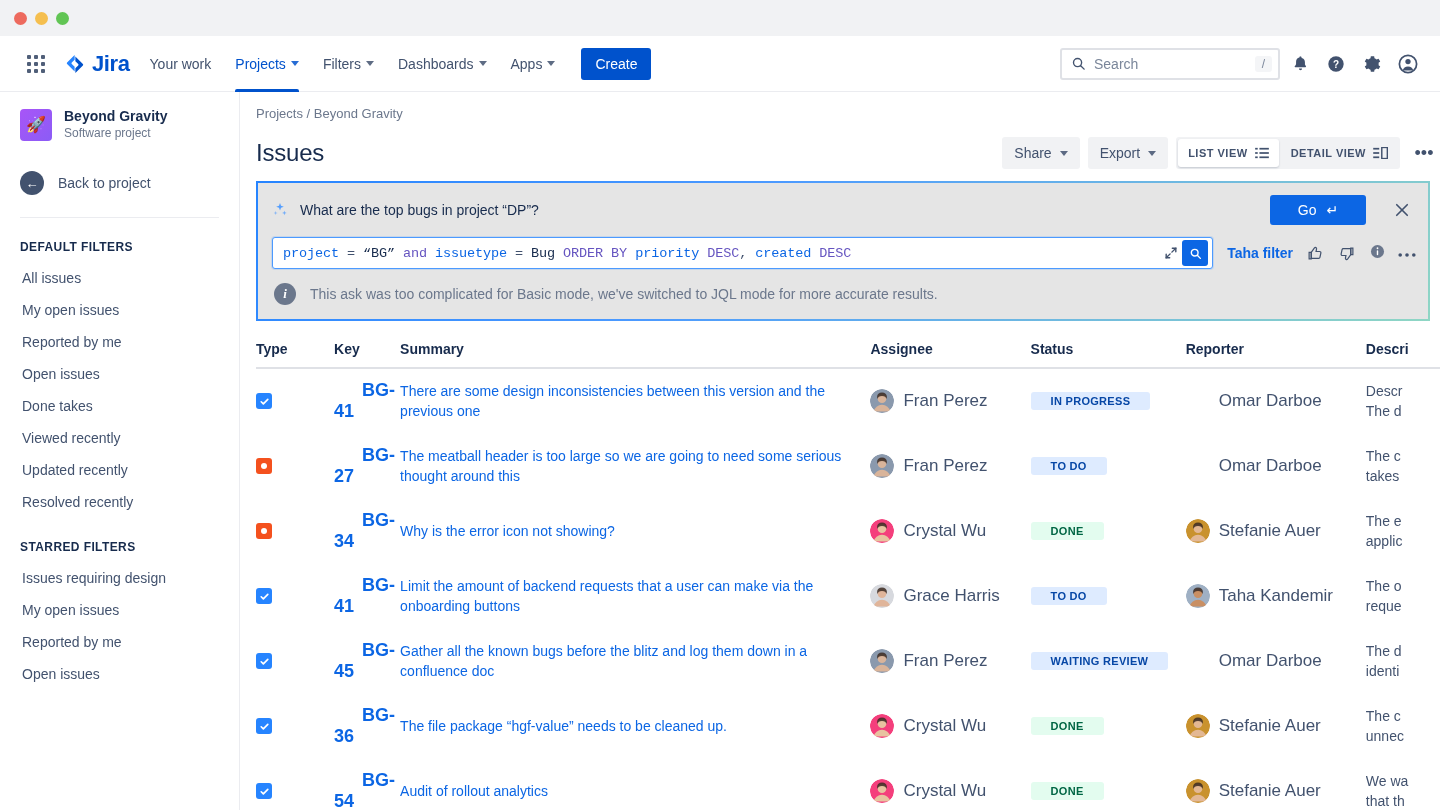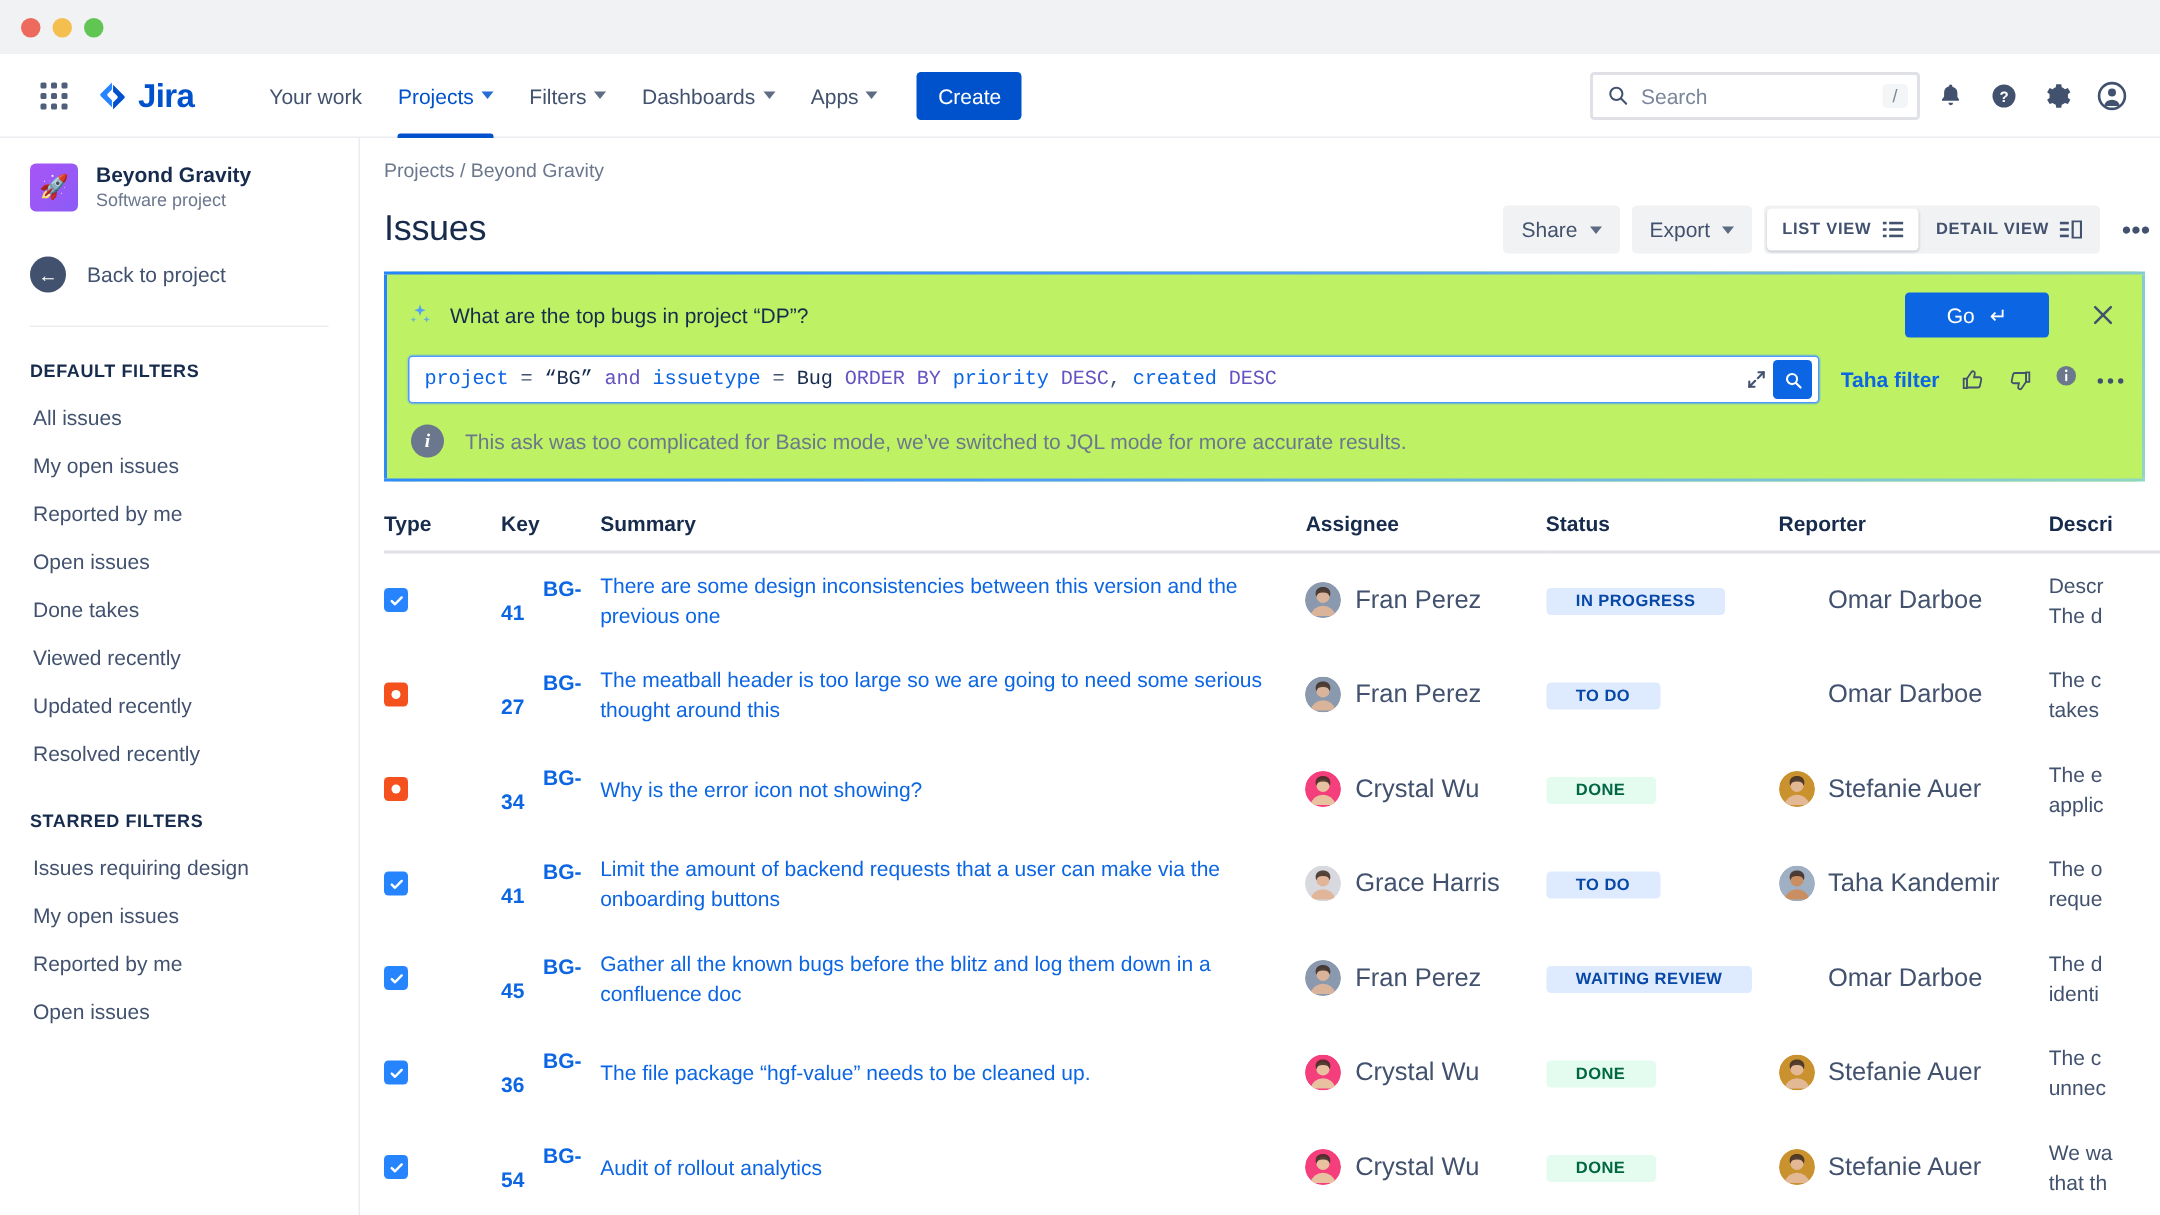--- a/index.html
+++ b/index.html
@@ -23,21 +23,21 @@
 
   
   .topnav {
     height: 56px; background: #fff; border-bottom: 1px solid #ebecf0;
     display: flex; align-items: center; padding: 0 16px 0 20px; gap: 4px;
   }
   .appswitch { width: 32px; height: 32px; display:flex; align-items:center; justify-content:center;
     border-radius: 3px; cursor: pointer; }
   .grid9 { display: grid; grid-template-columns: repeat(3, 4px); grid-template-rows: repeat(3, 4px); gap: 3px; }
   .grid9 i { width: 4px; height: 4px; background: #505f79; border-radius: 1px; display:block; }
-  .brand { display: flex; align-items: center; gap: 6px; margin: 0 36px 0 8px; cursor: pointer; }
+  .brand { display: flex; align-items: center; gap: 6px; margin: 0 6px 0 8px; cursor: pointer; }
   .brand-text { font-size: 22px; font-weight: 600; color: #0052cc; letter-spacing: -0.4px; }
   .navitem {
     display: flex; align-items: center; gap: 5px; height: 32px; padding: 0 10px;
     font-size: 14px; color: #42526e; border-radius: 3px; cursor: pointer; position: relative;
   }
   .navitem.active { color: #0052cc; }
   .navitem.active::after {
     content: ""; position: absolute; left: 10px; right: 10px; bottom: -12px;
     height: 3px; background: #0052cc; border-radius: 2px 2px 0 0;
   }
@@ -121,21 +121,21 @@
   .dots-btn {
     width: 32px; height: 32px; border: none; background: transparent; border-radius: 3px;
     color: #42526e; cursor: pointer; font-size: 18px; line-height: 1;
     display:flex; align-items:center; justify-content:center;
   }
 
   
   .ai-panel {
     margin: 12px 10px 0 16px; border: 2px solid; border-radius: 6px;
     border-image: linear-gradient(135deg,#2684ff 0%, #4c9aff 40%, #8fd6c4 100%) 1;
-    border-image-slice: 1; background: #bef264; padding: 12px 12px 14px 14px; position: relative;
+    border-image-slice: 1; background: #e5e5e5; padding: 12px 12px 14px 14px; position: relative;
   }
   .ai-row1 { display: flex; align-items: center; gap: 12px; }
   .ai-spark { width: 16px; height: 16px; flex: none; }
   .ai-question { font-size: 14px; color: #172b4d; flex: 1; }
   .go-btn {
     height: 30px; min-width: 96px; background: #0c66e4; color:#fff; border: none; border-radius: 3px;
     font-size: 14px; font-weight: 500; display: flex; align-items: center; justify-content: center;
     gap: 10px; cursor: pointer; font-family: inherit;
   }
   .close-x {
@@ -192,21 +192,21 @@
   .c-stat  { width: 155px; }
   .c-rep   { width: 180px; }
   .c-desc  { width: 180px; }
   .type-ic {
     width: 16px; height: 16px; border-radius: 3px; display: flex; align-items: center;
     justify-content: center;
   }
   .type-task { background: #2684ff; color:#fff; font-size: 11px; }
   .type-bug  { background: #f4511e; }
   .type-bug i { width: 6px; height: 6px; border-radius: 50%; background: #fff; display:block; }
-  .key-link { color: #0c66e4; font-weight: 600; font-size: 14px; cursor: pointer; padding-left: 28px; }
+  .key-link { color: #0c66e4; font-weight: 600; font-size: 18px; cursor: pointer; padding-left: 28px; }
   .sum-link { color: #0c66e4; font-size: 14px; cursor: pointer; line-height: 20px; display: block; }
   .person { display: flex; align-items: center; gap: 9px; }
   .avatar {
     width: 24px; height: 24px; border-radius: 50%; flex: none; overflow: hidden; position: relative;
   }
   .avatar.blank { background: transparent; }
   .person-name { font-size: 17px; color: #42526e; white-space: nowrap; }
   .badge {
     display: inline-block; font-size: 11px; font-weight: 700; letter-spacing: .3px;
     border-radius: 3px; padding: 3px 20px; text-transform: uppercase;

